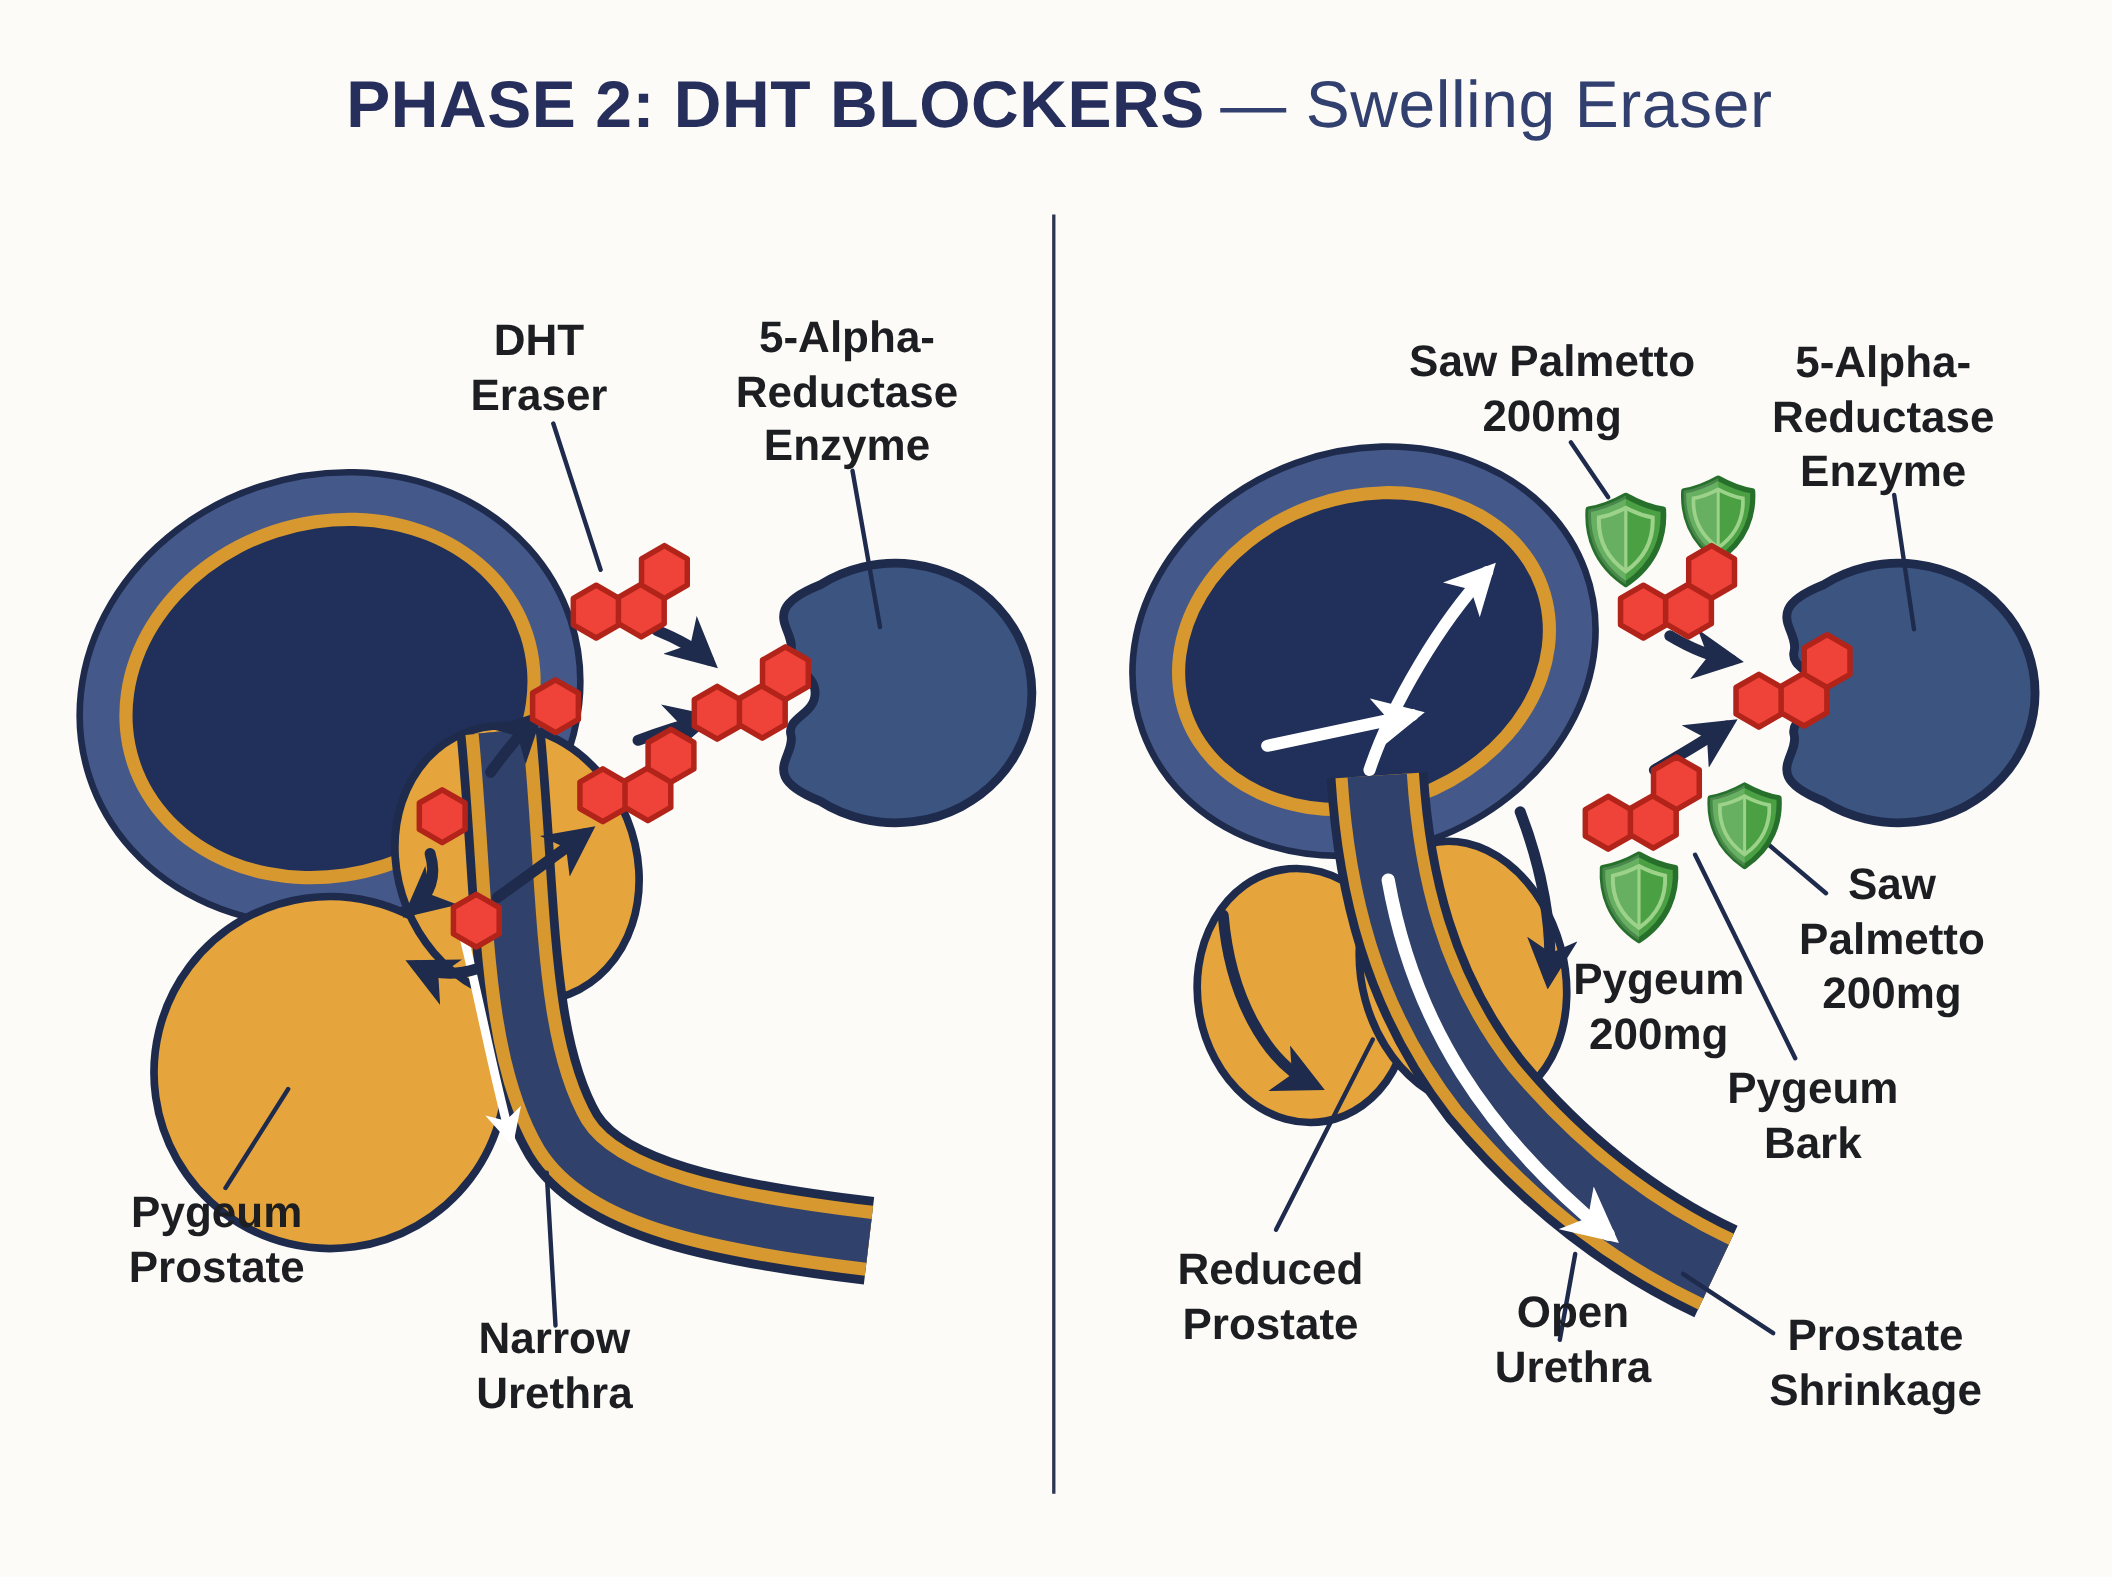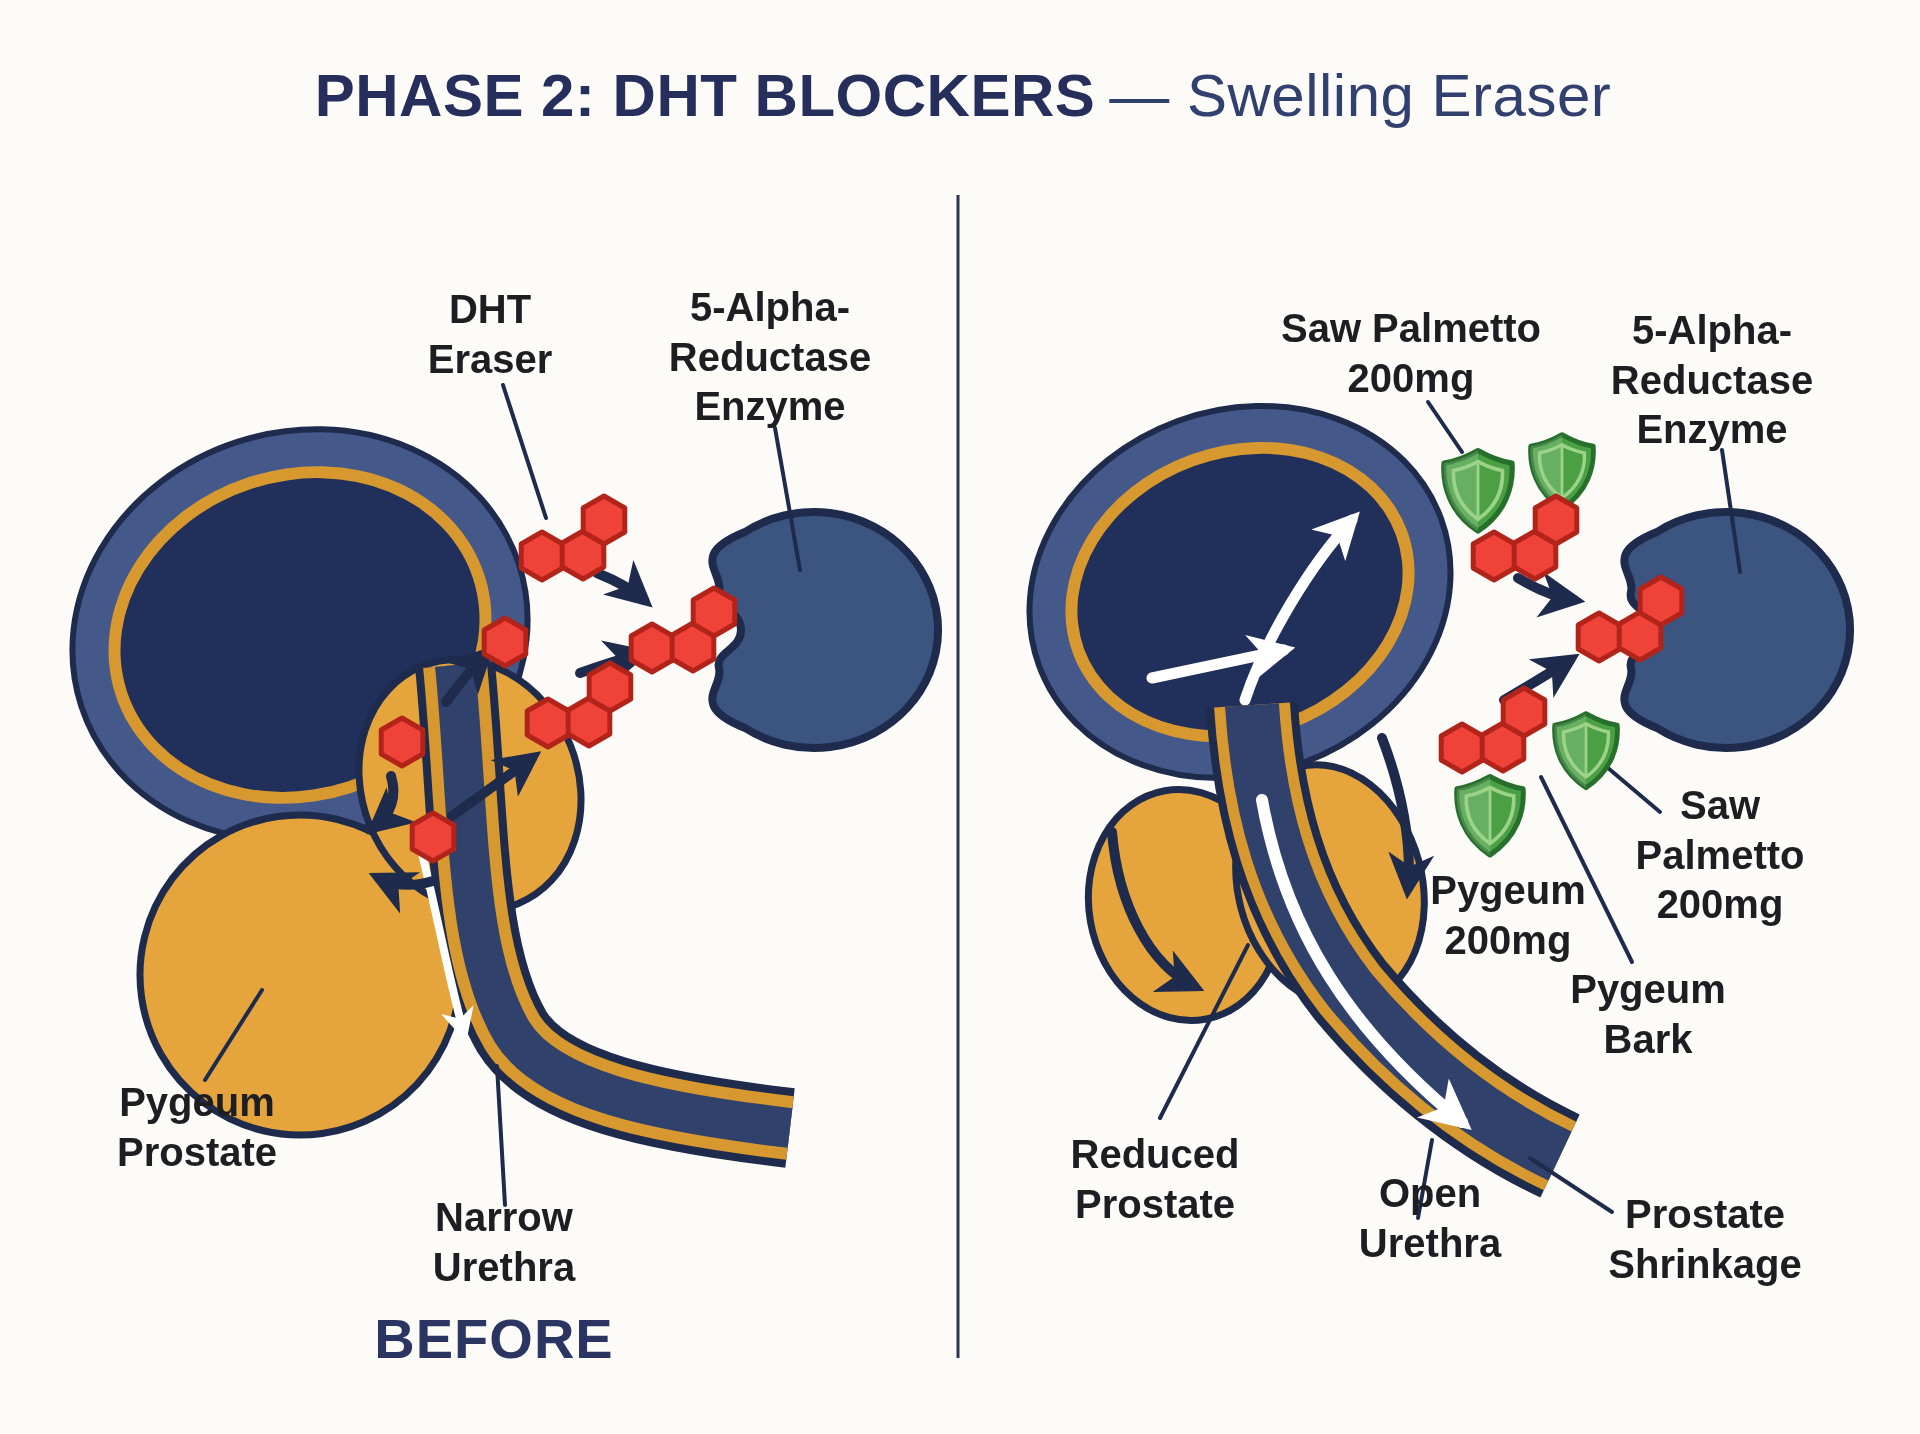--- a/index.html
+++ b/index.html
@@ -200,21 +200,20 @@
 
   <div class="lbl" style="left:490px;top:335px">DHT
 Eraser</div>
   <div class="lbl" style="left:770px;top:357px">5-Alpha-
 Reductase
 Enzyme</div>
   <div class="lbl" style="left:197px;top:1128px">Pygeum
 Prostate</div>
   <div class="lbl" style="left:504px;top:1243px">Narrow
 Urethra</div>
-  <div class="panel-lbl" style="left:494px;top:1338px">BEFORE</div>
 
   <div class="lbl" style="left:1411px;top:354px">Saw Palmetto
 200mg</div>
   <div class="lbl" style="left:1712px;top:380px">5-Alpha-
 Reductase
 Enzyme</div>
   <div class="lbl" style="left:1508px;top:916px">Pygeum
 200mg</div>
   <div class="lbl" style="left:1720px;top:855px">Saw Palmetto
 200mg</div>

